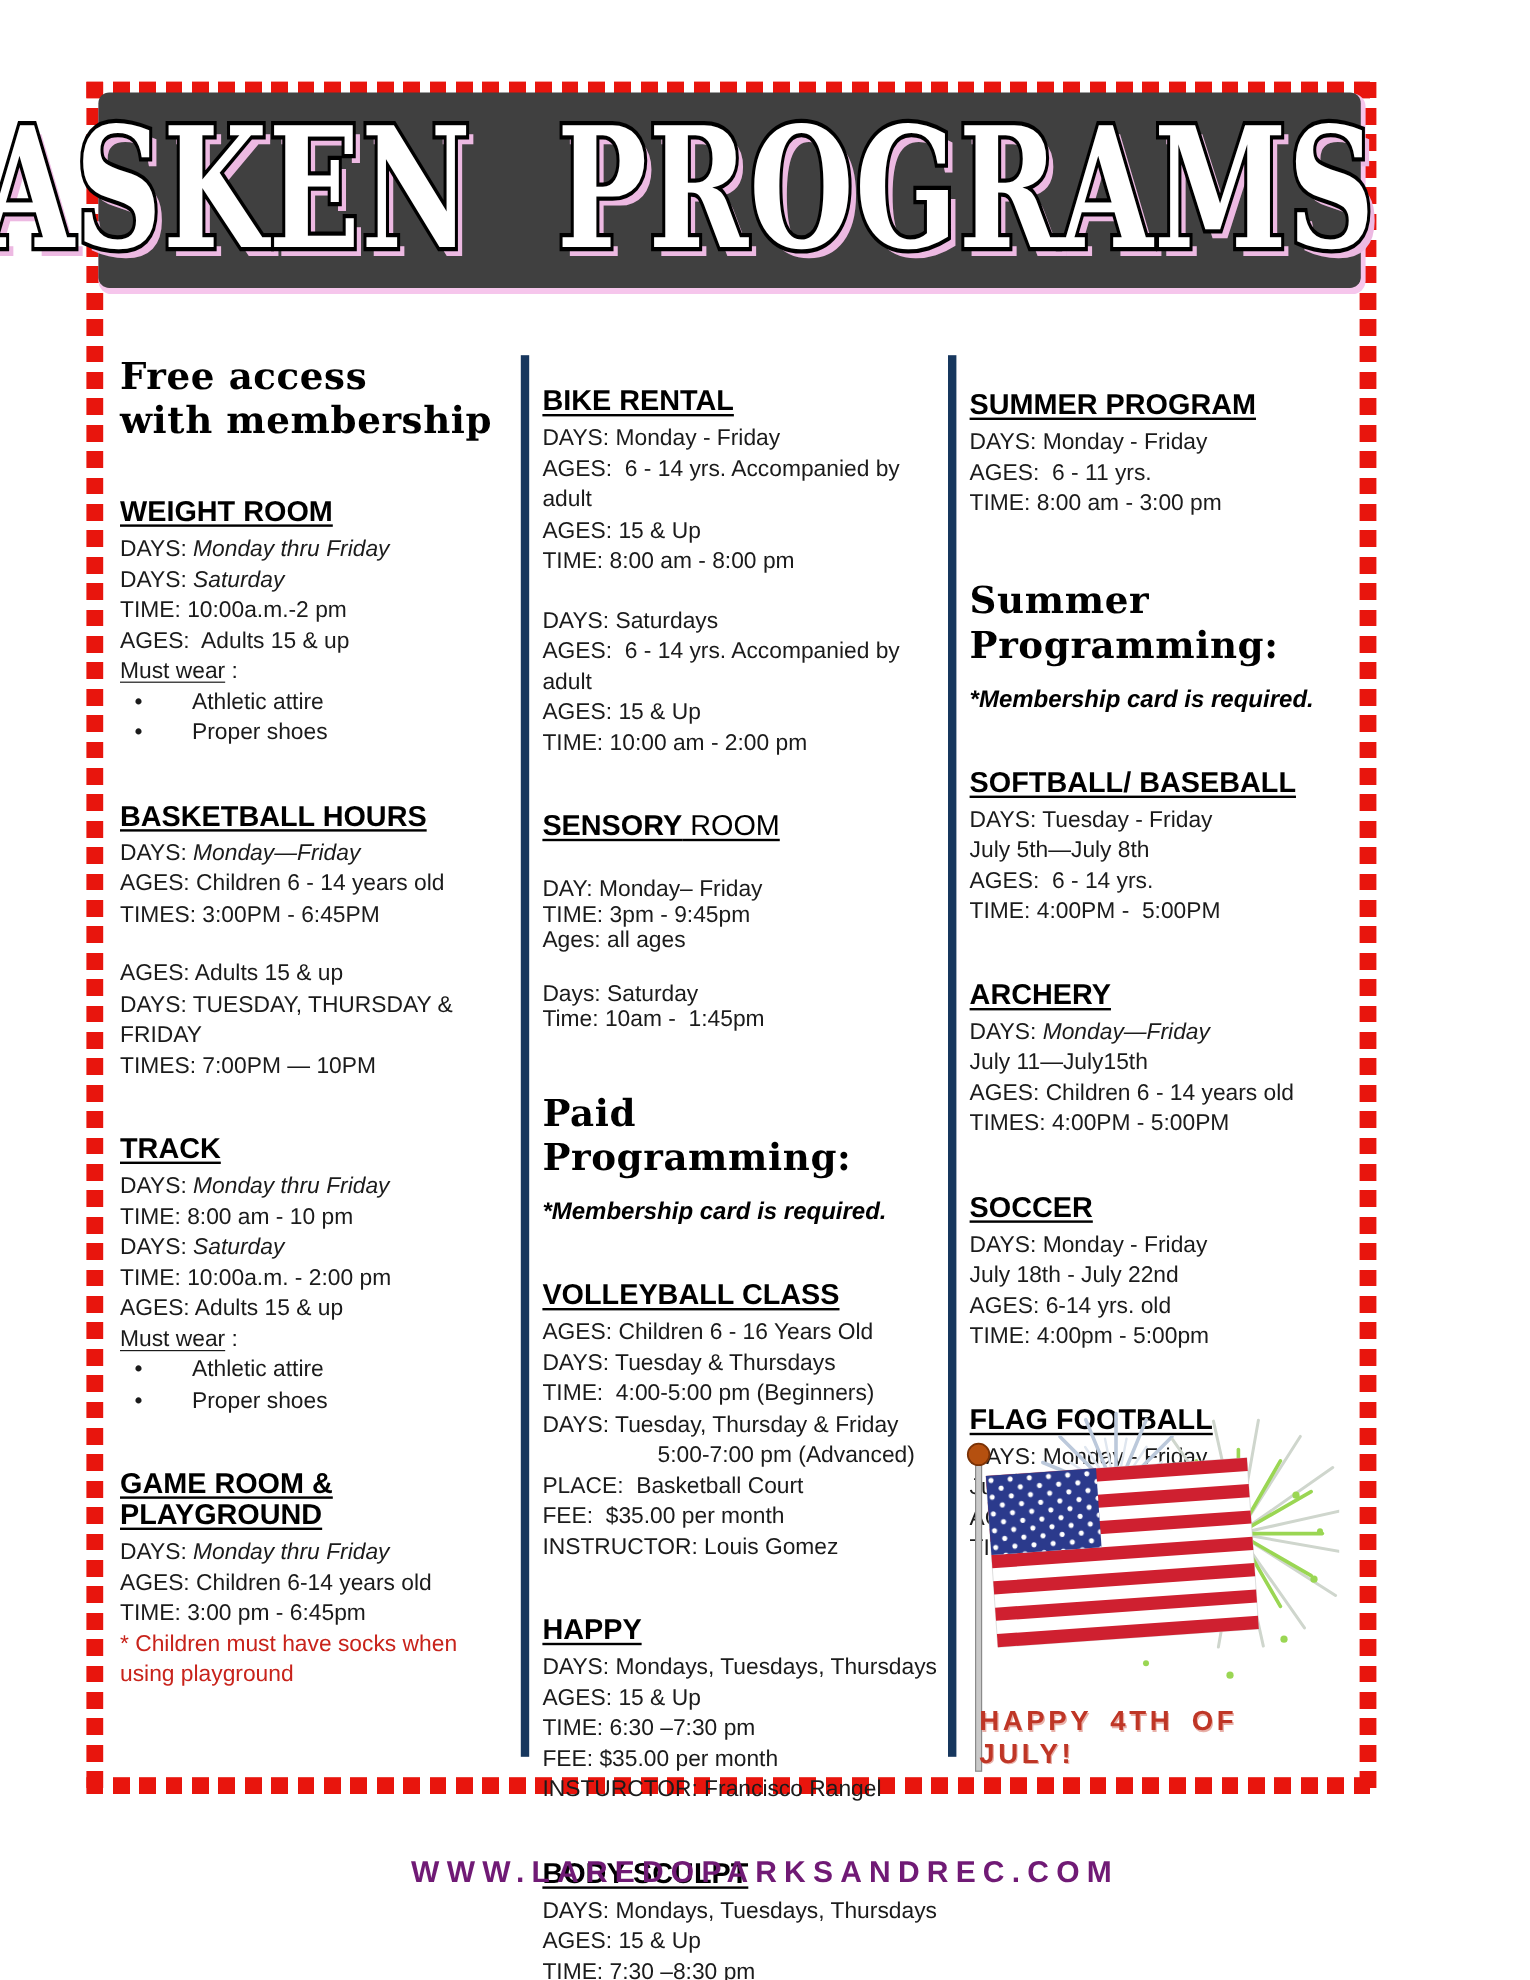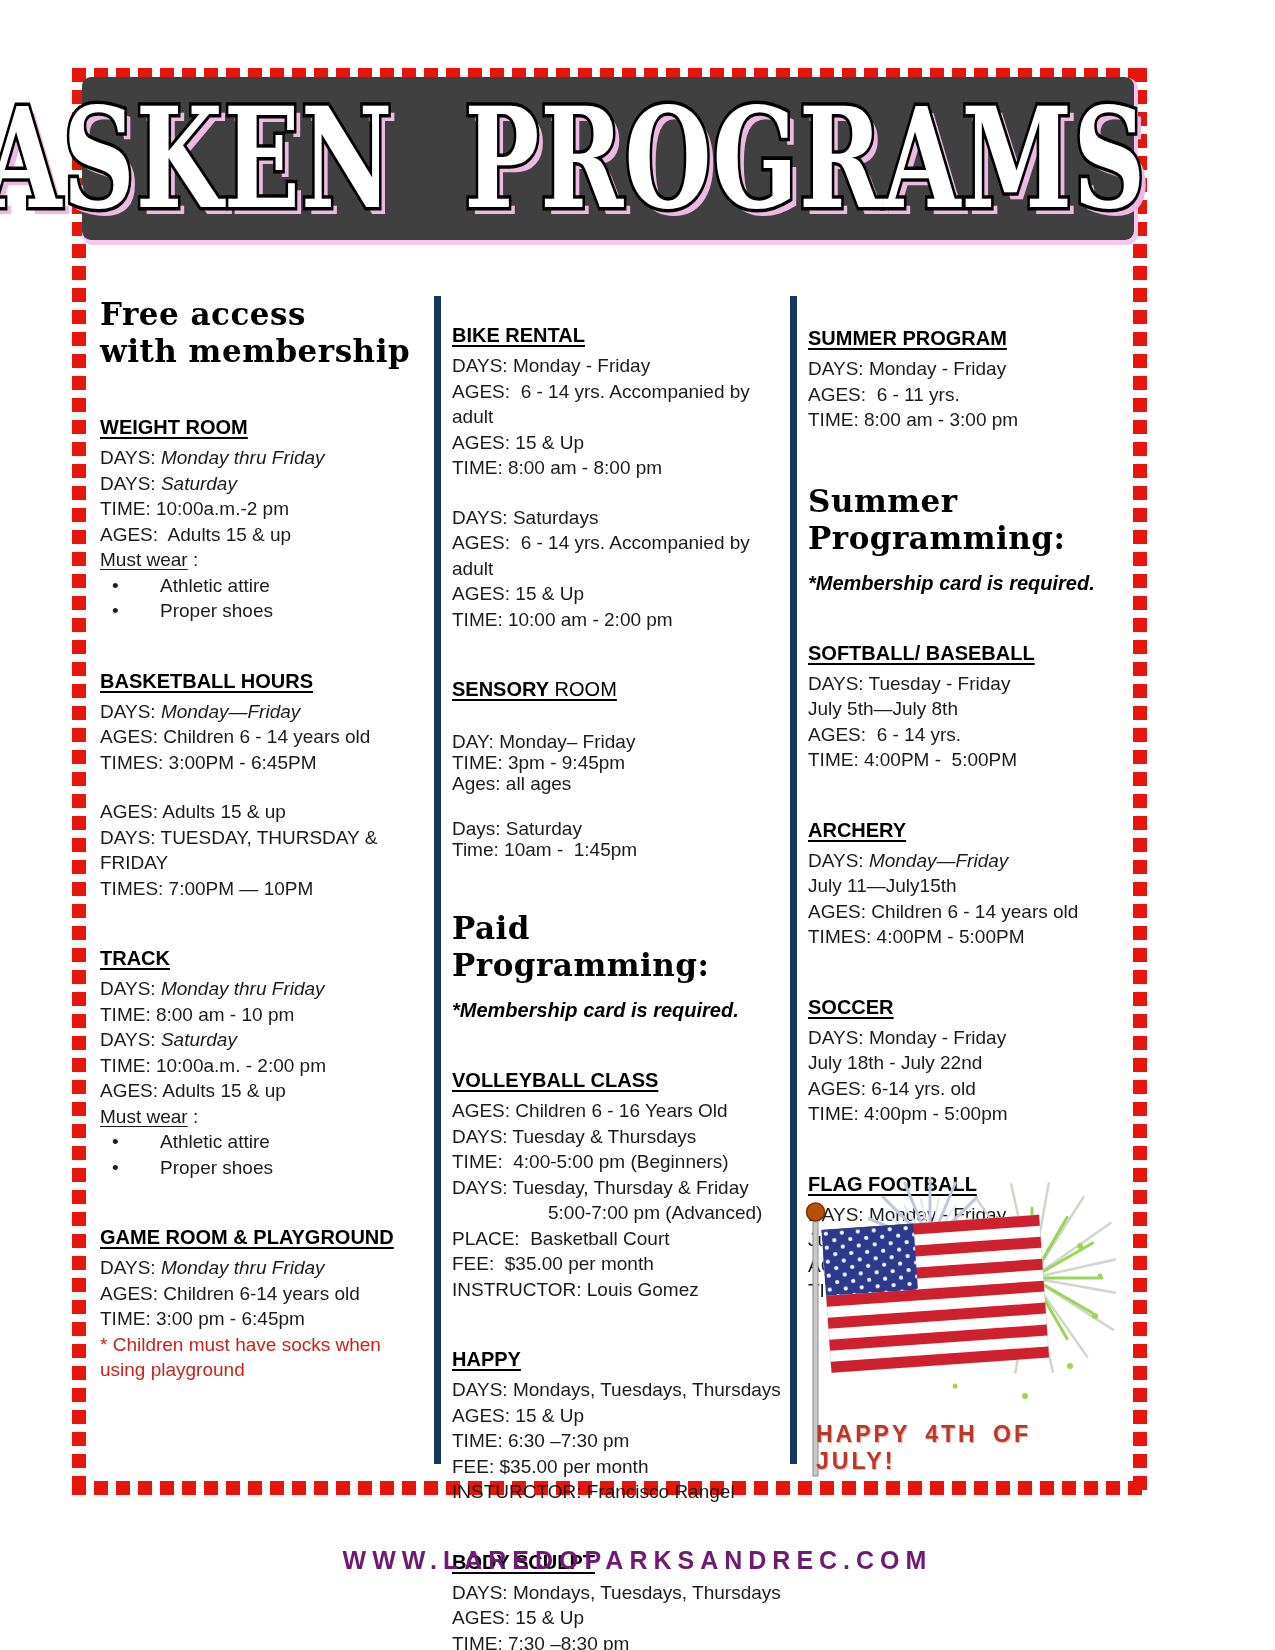--- a/index.html
+++ b/index.html
@@ -36,21 +36,21 @@
   .col[data-col="2"]{left:808px;width:322px;padding-top:25px;}
 
   .block.section{margin-top:44px;}
   .col .block:first-child{margin-top:0;}
   .block.heading{margin-top:50px;margin-bottom:0;font-family:"DejaVu Serif",serif;font-weight:700;}
   .col .block.heading:first-child{margin-top:-4px;}
   .heading-line{font-size:31px;line-height:37px;letter-spacing:0.5px;color:#000;}
   .heading-sub{font-family:"Liberation Sans",sans-serif;font-style:italic;font-weight:700;
                font-size:20px;line-height:25px;margin-top:14px;color:#000;}
 
-  .section-title{font-weight:700;font-size:20px;line-height:26px;text-decoration:underline;
+  .section-title{font-weight:700;font-size:24px;line-height:26px;text-decoration:underline;
                  text-underline-offset:3px;margin-bottom:5px;color:#000;}
   .section-title .nb{font-weight:400;}
   .line{font-size:19px;line-height:25.5px;white-space:pre-wrap;}
   .line.tight{line-height:21px;}
   .line.red{color:#c8231b;}
   .line.indent{padding-left:96px;}
   .line.bullet{display:flex;padding-left:12px;}
   .line .dot{width:48px;flex:none;}
   .it{font-style:italic;}
   .un{text-decoration:underline;text-underline-offset:3px;}

